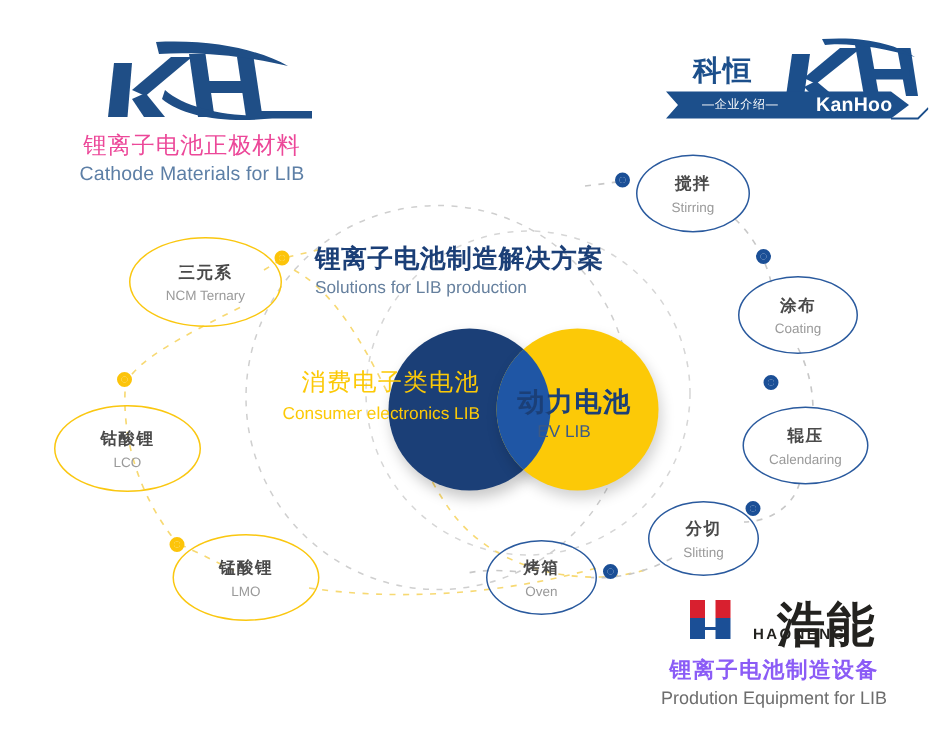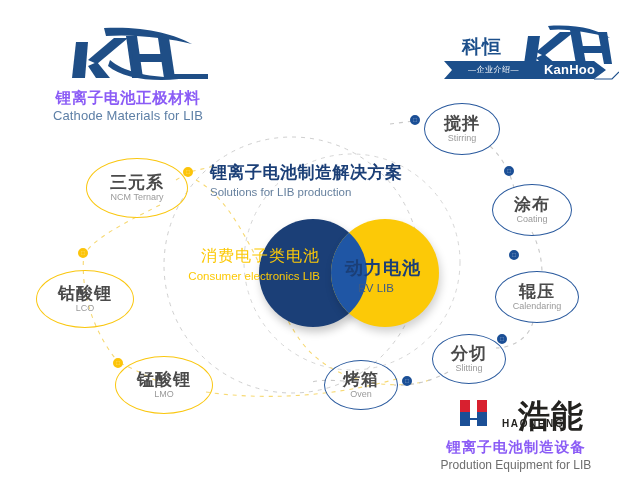--- a/index.html
+++ b/index.html
@@ -13,21 +13,21 @@
   #stage{position:absolute;left:0;top:0;width:619px;height:489px;}
   .abs{position:absolute;}
 
   
   #backdrop{position:absolute;left:0;top:0;width:619px;height:489px;}
 
   
   #kh-logo{left:64px;top:22px;width:150px;height:62px;}
   #kh-left-caption{left:28px;top:88px;width:200px;text-align:center;}
   #kh-left-caption .cn{
-    font-size:15.5px;font-weight:bold;color:#8b5cf6;letter-spacing:.6px;
+    font-size:15.5px;font-weight:normal;color:#ec4899;letter-spacing:.6px;
     line-height:19px;white-space:nowrap;
   }
   #kh-left-caption .en{
     font-size:13px;color:#5d7fa6;line-height:17px;white-space:nowrap;letter-spacing:.1px;
   }
 
   
   #kh-right{left:452px;top:24px;width:160px;height:46px;}
   #kh-right-cn{
     position:absolute;left:10px;top:10px;
@@ -92,21 +92,21 @@
     line-height:24px;white-space:nowrap;
   }
   #label-ev .en{
     font-size:11.5px;color:#3c5a86;line-height:16px;white-space:nowrap;
     text-align:center;width:62px;
   }
 
   
   .node{position:absolute;display:flex;flex-direction:column;
         align-items:center;justify-content:center;text-align:center;}
-  .node .cn{font-size:17px;font-weight:bold;color:#4a4a4a;line-height:17px;
+  .node .cn{font-size:11px;font-weight:bold;color:#4a4a4a;line-height:17px;
             letter-spacing:1px;white-space:nowrap;}
   .node .en{font-size:9px;color:#9a9a9a;line-height:12px;white-space:nowrap;}
   .node.y{border:1.6px solid #fac710;border-radius:50%;}
   .node.b{border:1.6px solid #2a5a9e;border-radius:50%;}
 
   
   .dot{position:absolute;border-radius:50%;}
   .dot.y{background:#ffffff;border:3.2px solid #fcc40a;width:4px;height:4px;}
   .dot.y i{display:block;width:4px;height:4px;border-radius:50%;background:#fcc40a;}
   .dot.b{background:#ffffff;border:3.2px solid #1b4f96;width:4px;height:4px;}

